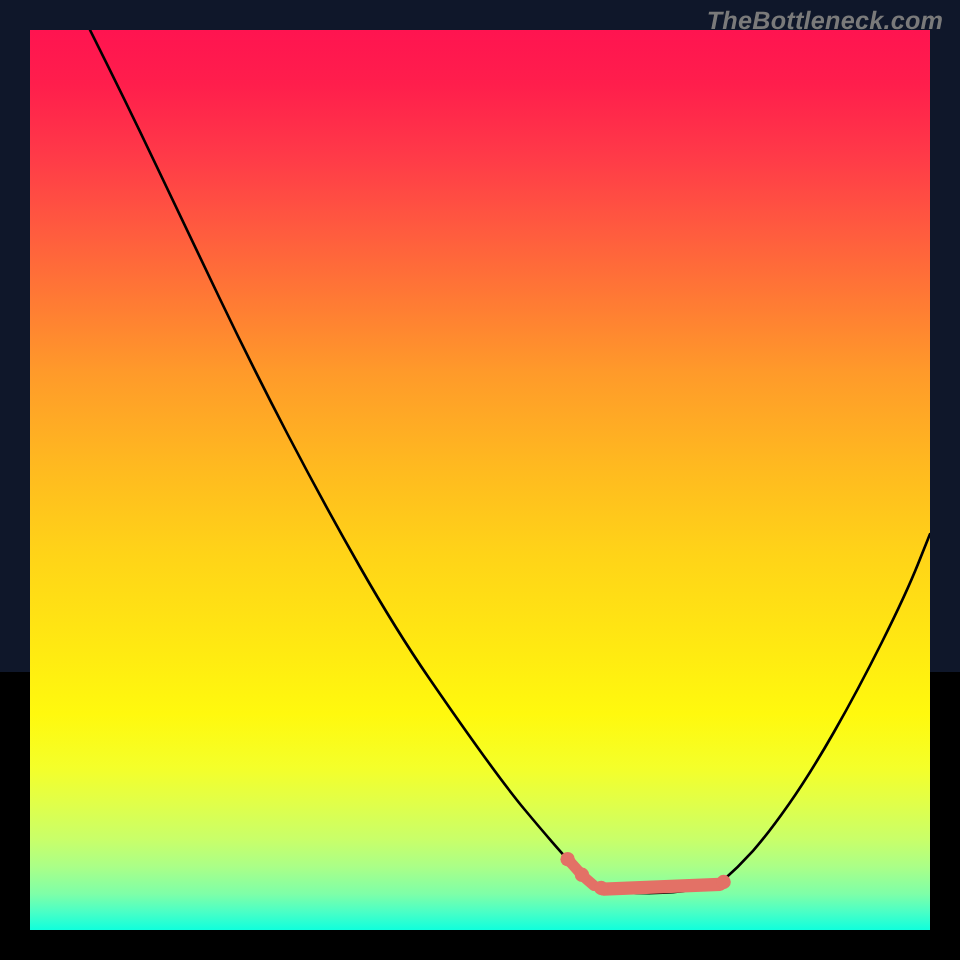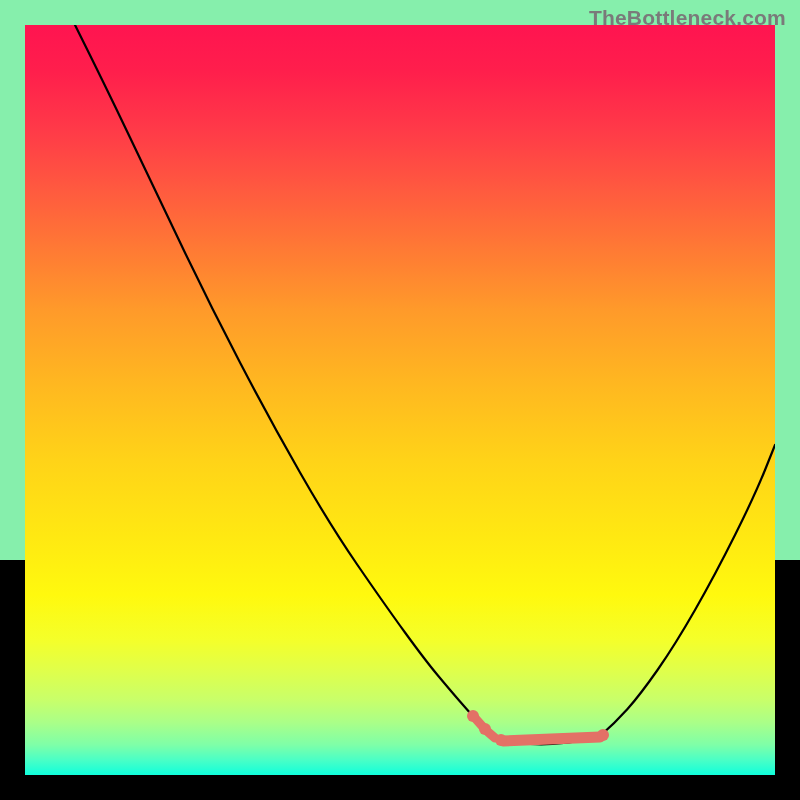--- a/index.html
+++ b/index.html
@@ -8,21 +8,22 @@
     width: 800px;
     height: 800px;
     background: #000;
     overflow: hidden;
     font-family: Arial, Helvetica, sans-serif;
   }
   .stage {
     position: relative;
     width: 800px;
     height: 560px;
-    background: #86efac;
+    background: #0f172a;
+    font-style: italic;
   }
   .watermark {
     position: absolute;
     top: 6px;
     right: 14px;
     color: #7a7a7a;
     font-size: 21px;
     font-weight: 600;
     letter-spacing: 0.2px;
     z-index: 10;

